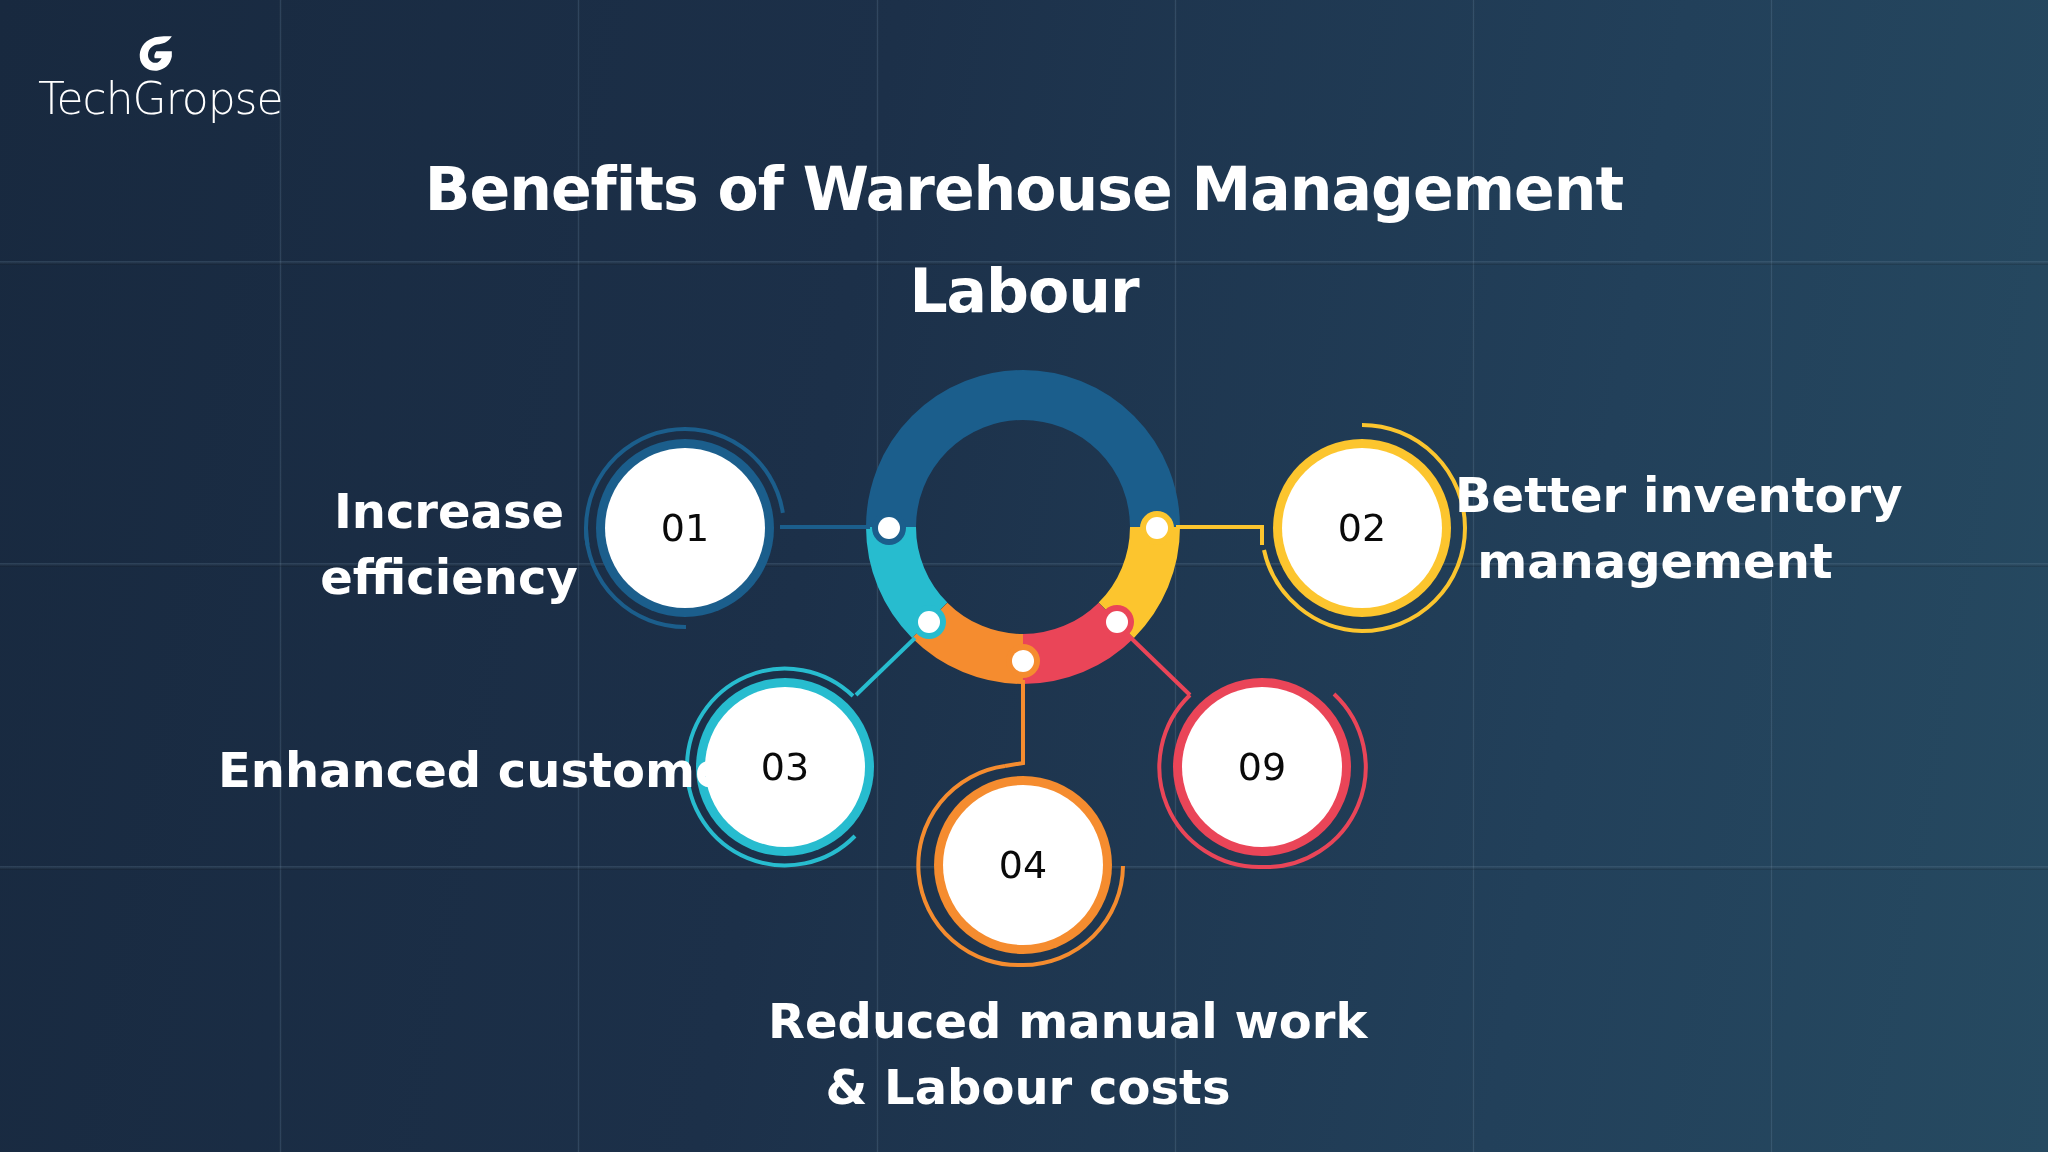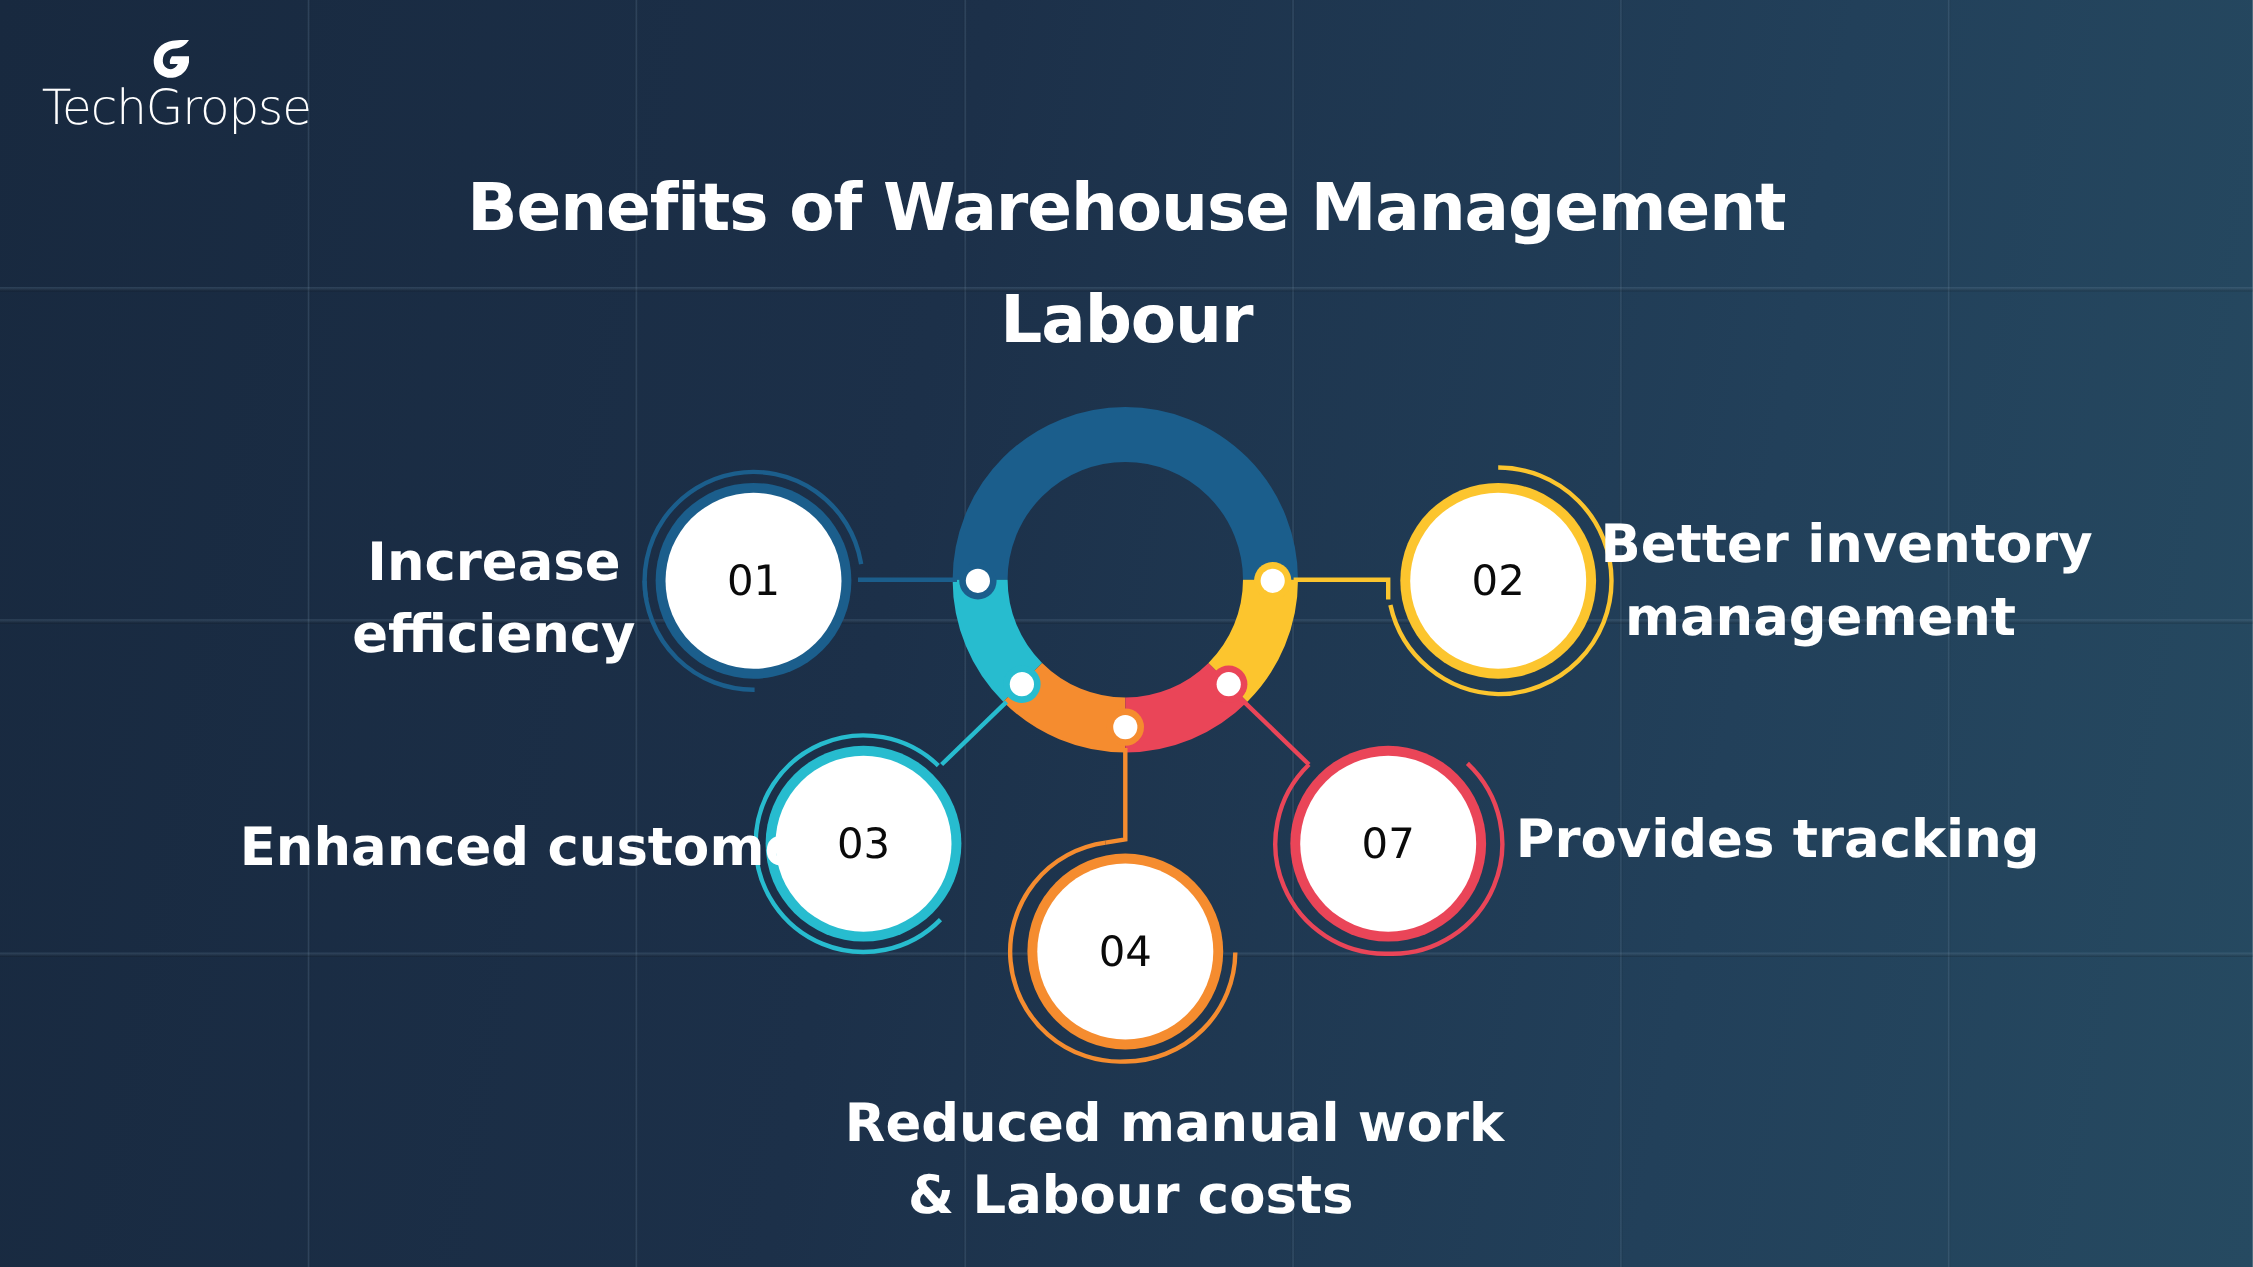--- a/index.html
+++ b/index.html
@@ -131,32 +131,31 @@
     <path d="M1190 695 A100 100 0 0 0 1262 867 A100 100 0 0 0 1334 694" fill="none" stroke="#ea4558" stroke-width="4"></path>
     <circle cx="1262" cy="767" r="89" fill="#ea4558"></circle>
     <circle cx="1262" cy="767" r="80" fill="#ffffff"></circle>
   </g>
 </svg>
 
 <div class="num" style="left:605px; top:448px">01</div>
 <div class="num" style="left:1282px; top:448px">02</div>
 <div class="num" style="left:705px; top:687px">03</div>
 <div class="num" style="left:943px; top:785px">04</div>
-<div class="num" style="left:1182px; top:687px">07</div>
+<div class="num" style="left:1182px; top:687px">09</div>
 
 <div class="label" style="left:299px; width:300px; top:478px">
   <span>Increase</span>
   <span>efficiency</span>
 </div>
 <div class="label" style="left:1455px; width:400px; top:462px">
   <span>Better inventory</span>
   <span>management</span>
 </div>
 <div class="label" style="left:218px; width:460px; top:737px">
   <span>Enhanced customer</span>
 </div>
 <div class="label" style="left:768px; width:520px; top:988px">
   <span>Reduced manual work</span>
   <span>&amp; Labour costs</span>
 </div>
 <div class="label" style="left:1378px; width:420px; top:730px">
-  <span>Provides tracking</span>
 </div>
 
 </body></html>

